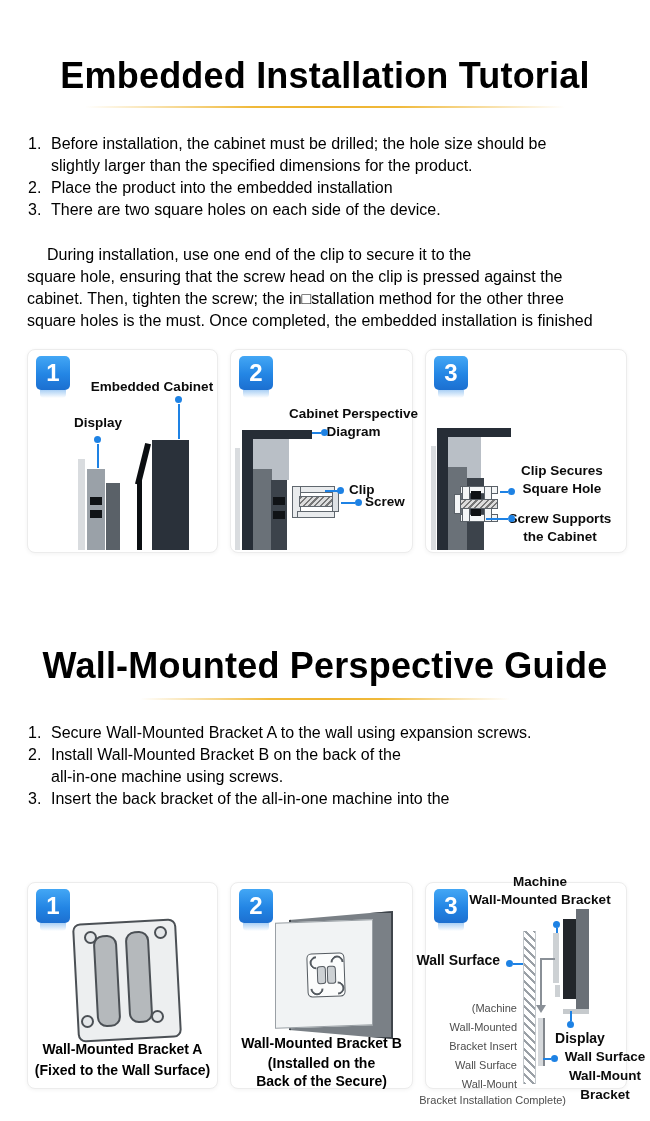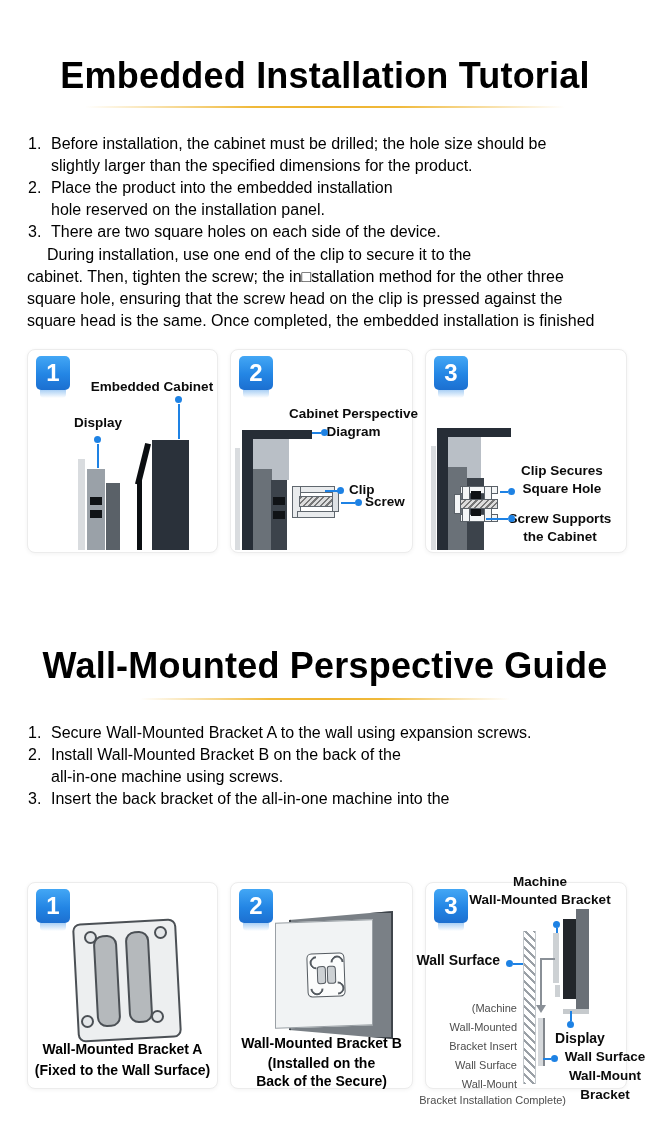--- a/index.html
+++ b/index.html
@@ -109,33 +109,32 @@
     <div class="step-line">
         <span class="n"></span>
         <span>slightly larger than the specified dimensions for the product.</span>
       </div>
     <div class="step-line">
         <span class="n">2.</span>
         <span>Place the product into the embedded installation</span>
       </div>
     <div class="step-line">
         <span class="n"></span>
-        <span>hole reserved on the installation panel.</span>
       </div>
     <div class="step-line">
         <span class="n">3.</span>
         <span>There are two square holes on each side of the device.</span>
       </div>
   </div>
 
   <div class="para" style="left:27px;top:244px;width:623px;">
     <div class="indent">During installation, use one end of the clip to secure it to the</div>
+    <div>square hole, ensuring that the screw head on the clip is pressed against the</div>
     <div>cabinet. Then, tighten the screw; the in□stallation method for the other three</div>
-    <div>square hole, ensuring that the screw head on the clip is pressed against the</div>
-    <div>square head is the same. Once completed, the embedded installation is finished</div>
+    <div>square holes is the must. Once completed, the embedded installation is finished</div>
   </div>
 
   <div class="panel row1" id="p11">
     <div class="badge">1</div>
     <div class="dlabel ctr" style="left:60px;top:28px;width:128px;">Embedded Cabinet</div>
     <div class="dot" style="left:147px;top:46px;"></div>
     <div class="vline" style="left:150px;top:54px;height:35px;"></div>
     <div class="dlabel ctr" style="left:30px;top:64px;width:80px;">Display</div>
     <div class="dot" style="left:66px;top:86px;"></div>
     <div class="vline" style="left:69px;top:94px;height:24px;"></div>

